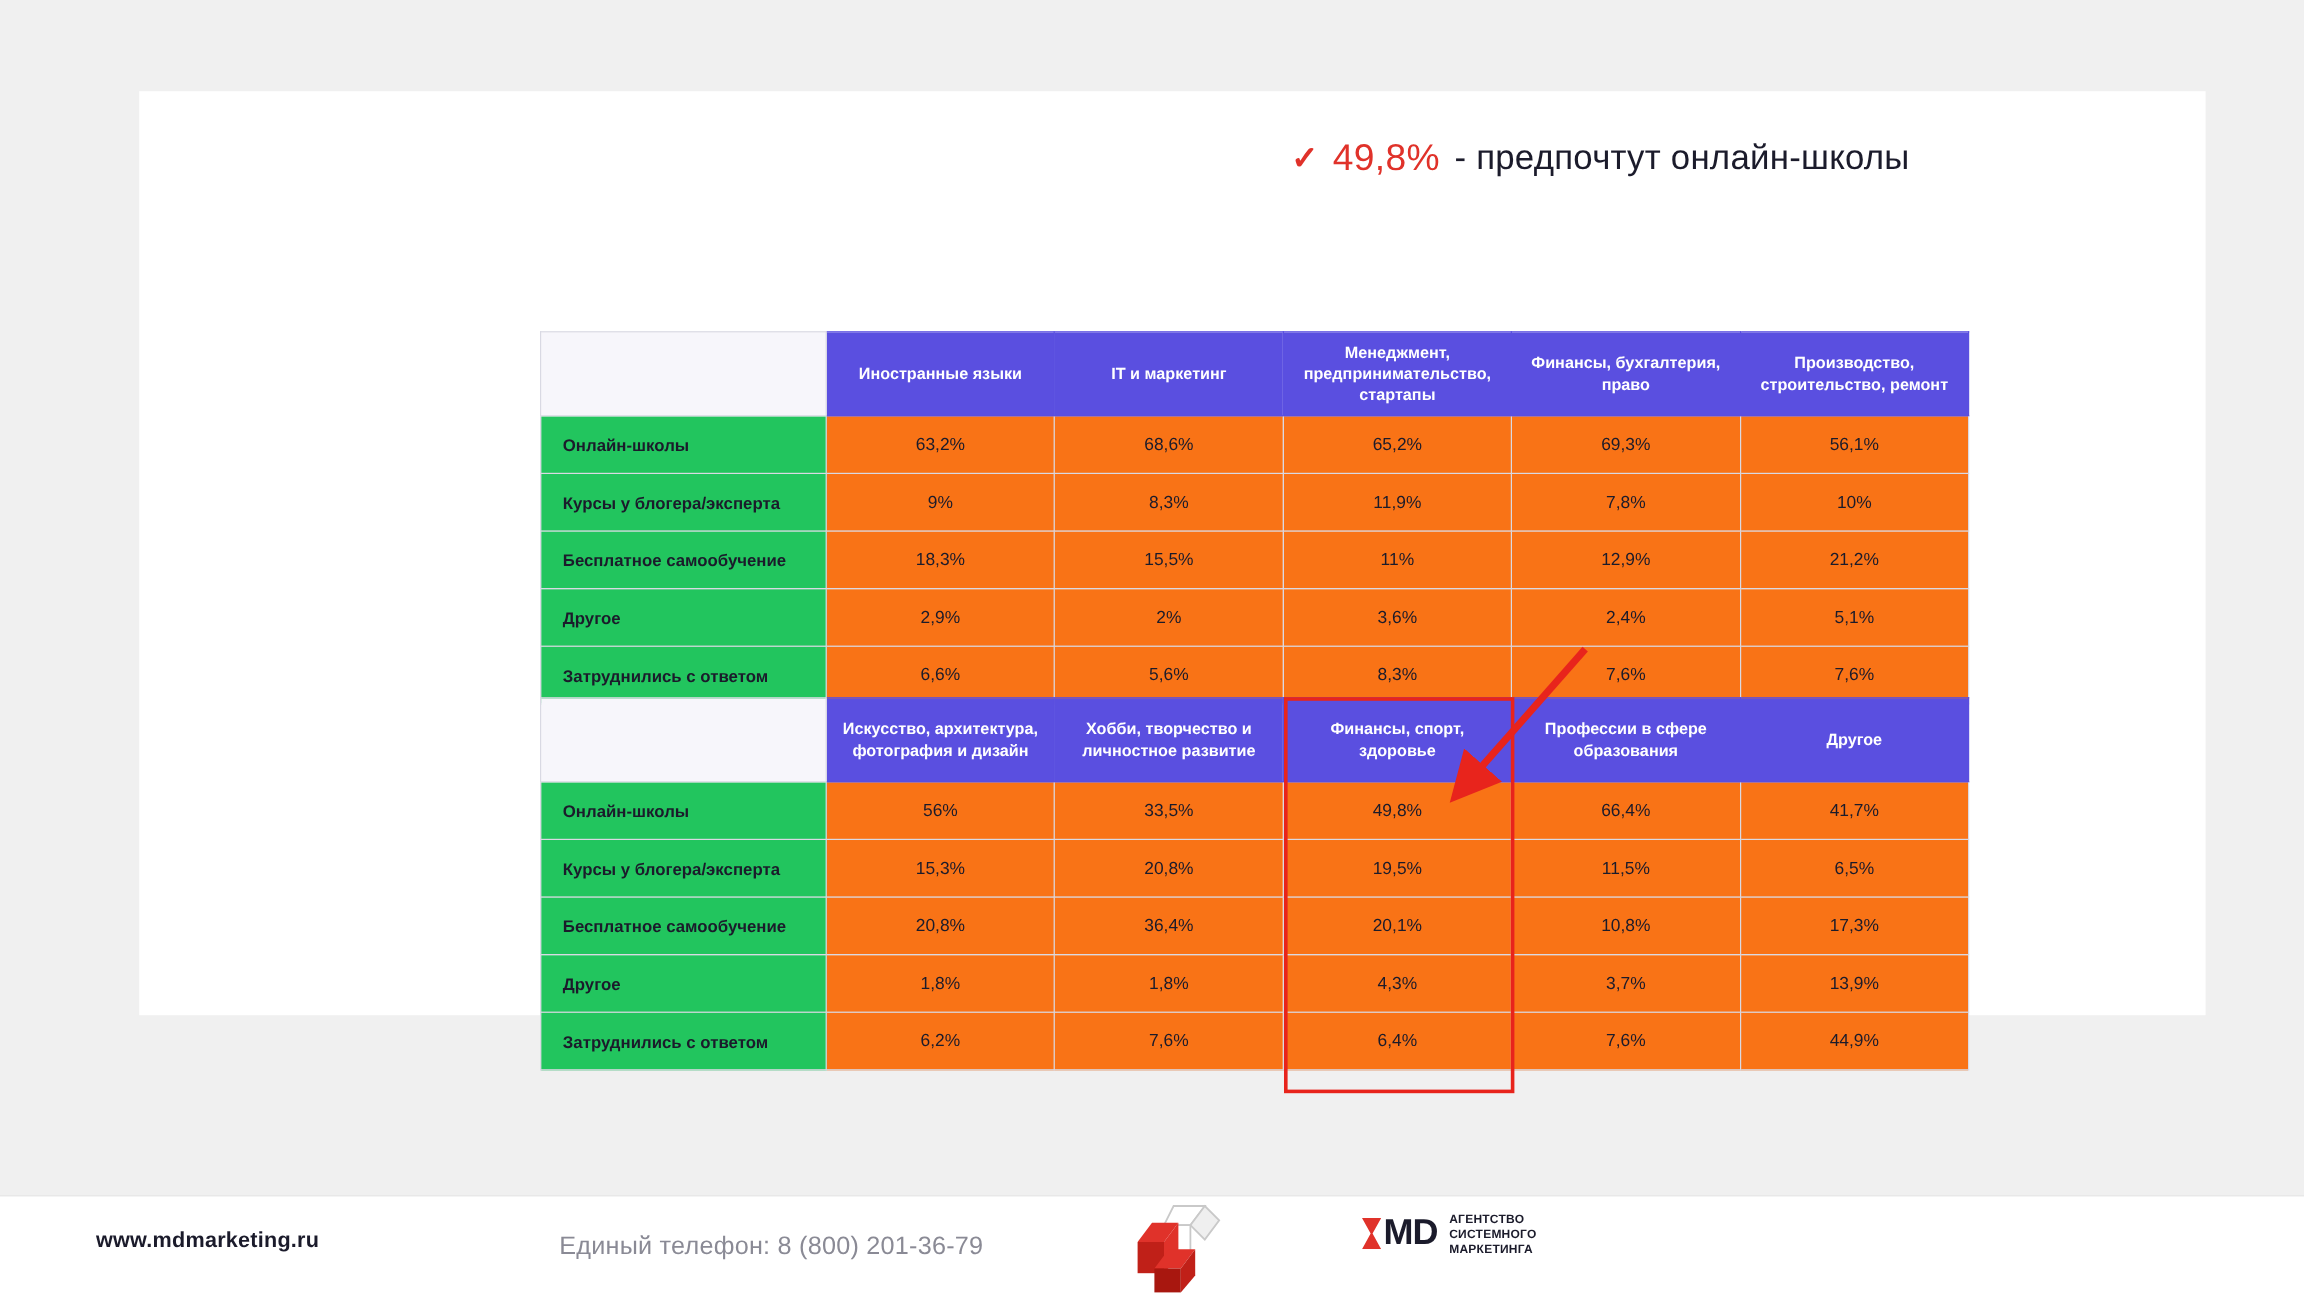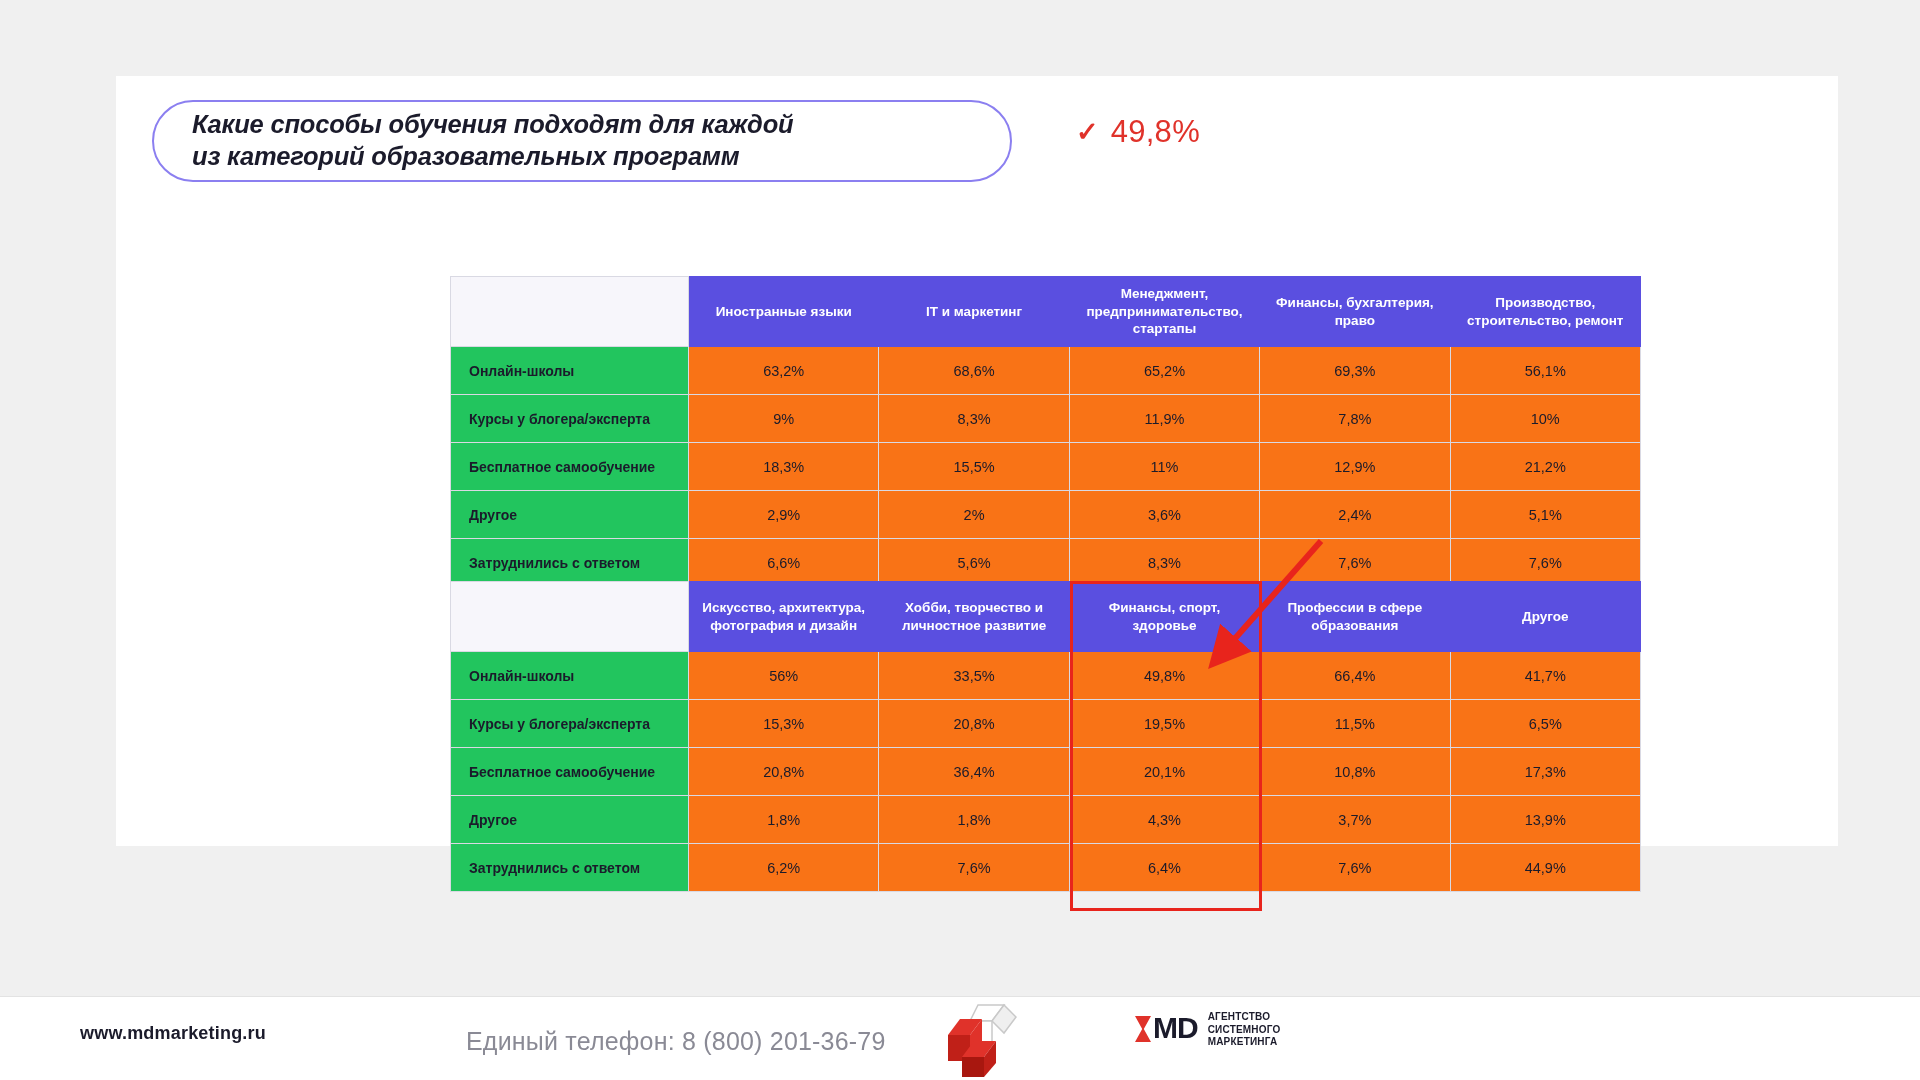--- a/index.html
+++ b/index.html
@@ -137,21 +137,21 @@
     position: absolute;
     left: 80px; top: 26px;
     font-size: 18px;
     font-weight: bold;
     color: #1b1b2b;
     letter-spacing: 0.2px;
   }
   .footer-phone {
     position: absolute;
     left: 466px; top: 30px;
-    font-size: 25px;
+    font-size: 21px;
     color: #8a8a95;
     letter-spacing: 0.2px;
   }
   .footer-logo {
     position: absolute;
     left: 1135px; top: 14px;
     display: flex;
     gap: 10px;
   }
   .md-mark {
@@ -180,30 +180,25 @@
     left: 930px; top: 4px;
     width: 110px; height: 80px;
   }
 </style>
 </head>
 <body>
 
 <div class="slide">
   <div class="card">
 
-    <div class="title-pill">
-      <div class="title-text">
-        <div>Какие способы обучения подходят для каждой</div>
-        <div>из категорий образовательных программ</div>
-      </div>
-    </div>
 
     <div class="callout">
       <span class="check">✓</span>
       <span class="value">49,8%</span>
+      <span class="rest">- предпочтут онлайн-школы</span>
     </div>
 
     <table class="tbl" id="table-one">
       <colgroup>
         <col class="c0">
           <col class="cx">
           <col class="cx">
           <col class="cx">
           <col class="cx">
           <col class="cx">

